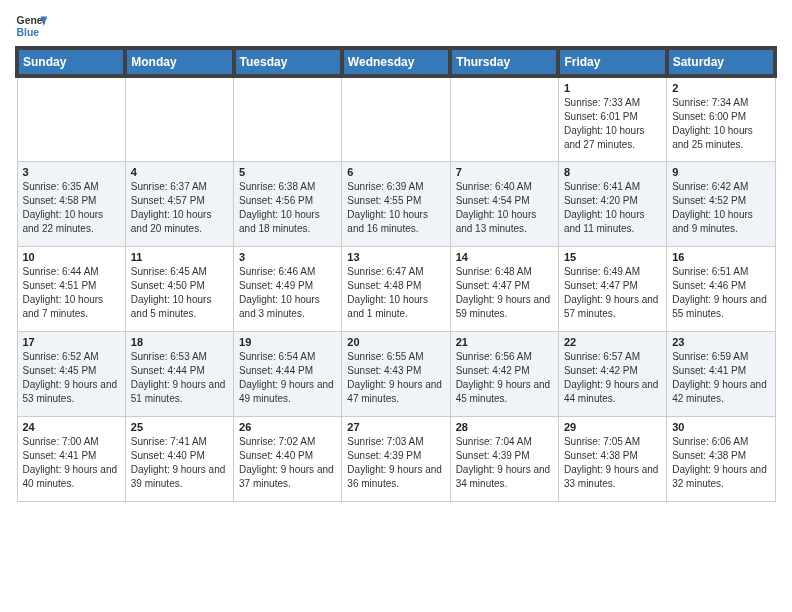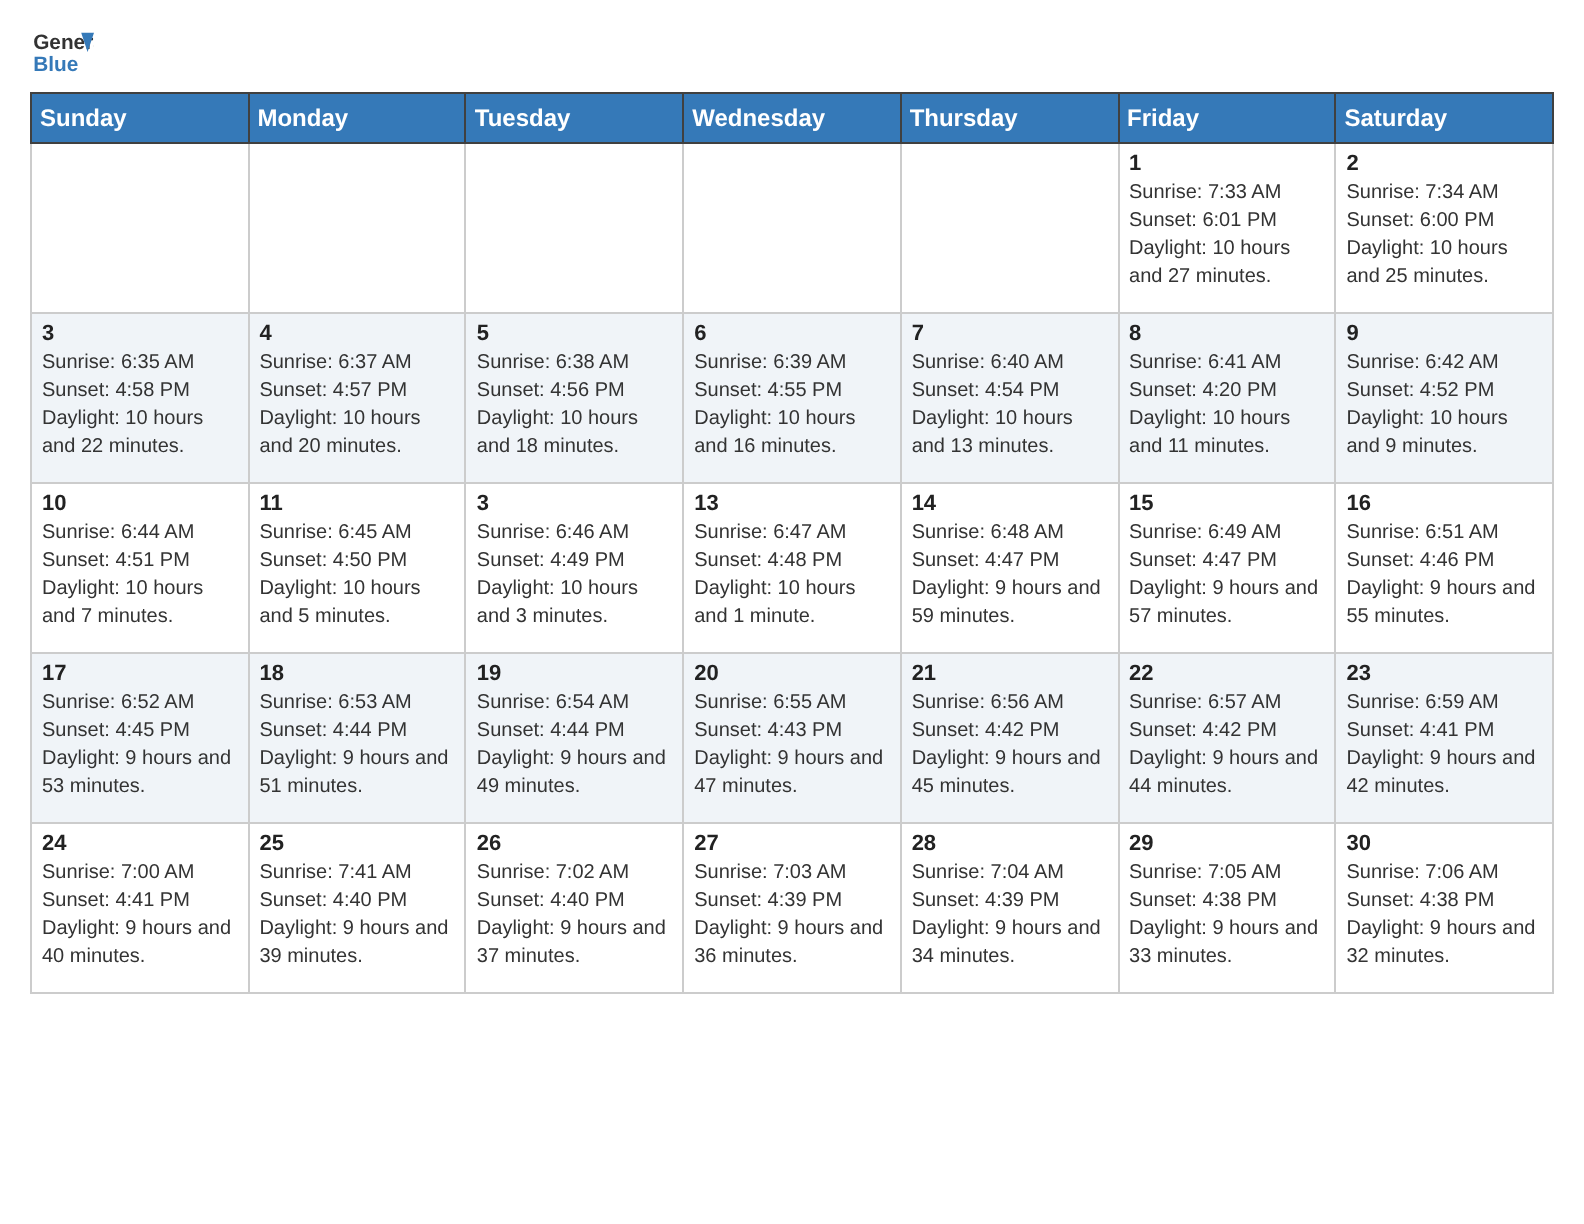--- a/index.html
+++ b/index.html
@@ -42,21 +42,21 @@
       border-collapse: collapse;
       table-layout: fixed;
     }
     thead tr th {
       background: #3579b8;
       color: #fff;
       font-size: 12px;
       font-weight: bold;
       padding: 5px 4px;
       text-align: left;
-      border: 1px solid #404040;
+      border: 4px solid #404040;
     }
     tbody tr td {
       vertical-align: top;
       border: 1px solid #ccc;
       padding: 4px 5px;
       font-size: 10px;
       color: #222;
       min-height: 80px;
       height: 85px;
     }
@@ -294,19 +294,19 @@
 Daylight: 9 hours and 34 minutes.</div>
         </td>
         <td>
           <span class="day-num">29</span>
           <div class="day-info">Sunrise: 7:05 AM
 Sunset: 4:38 PM
 Daylight: 9 hours and 33 minutes.</div>
         </td>
         <td>
           <span class="day-num">30</span>
-          <div class="day-info">Sunrise: 7:06 AM
+          <div class="day-info">Sunrise: 6:06 AM
 Sunset: 4:38 PM
 Daylight: 9 hours and 32 minutes.</div>
         </td>
       </tr>
     </tbody>
 </table>
 
 </body></html>

